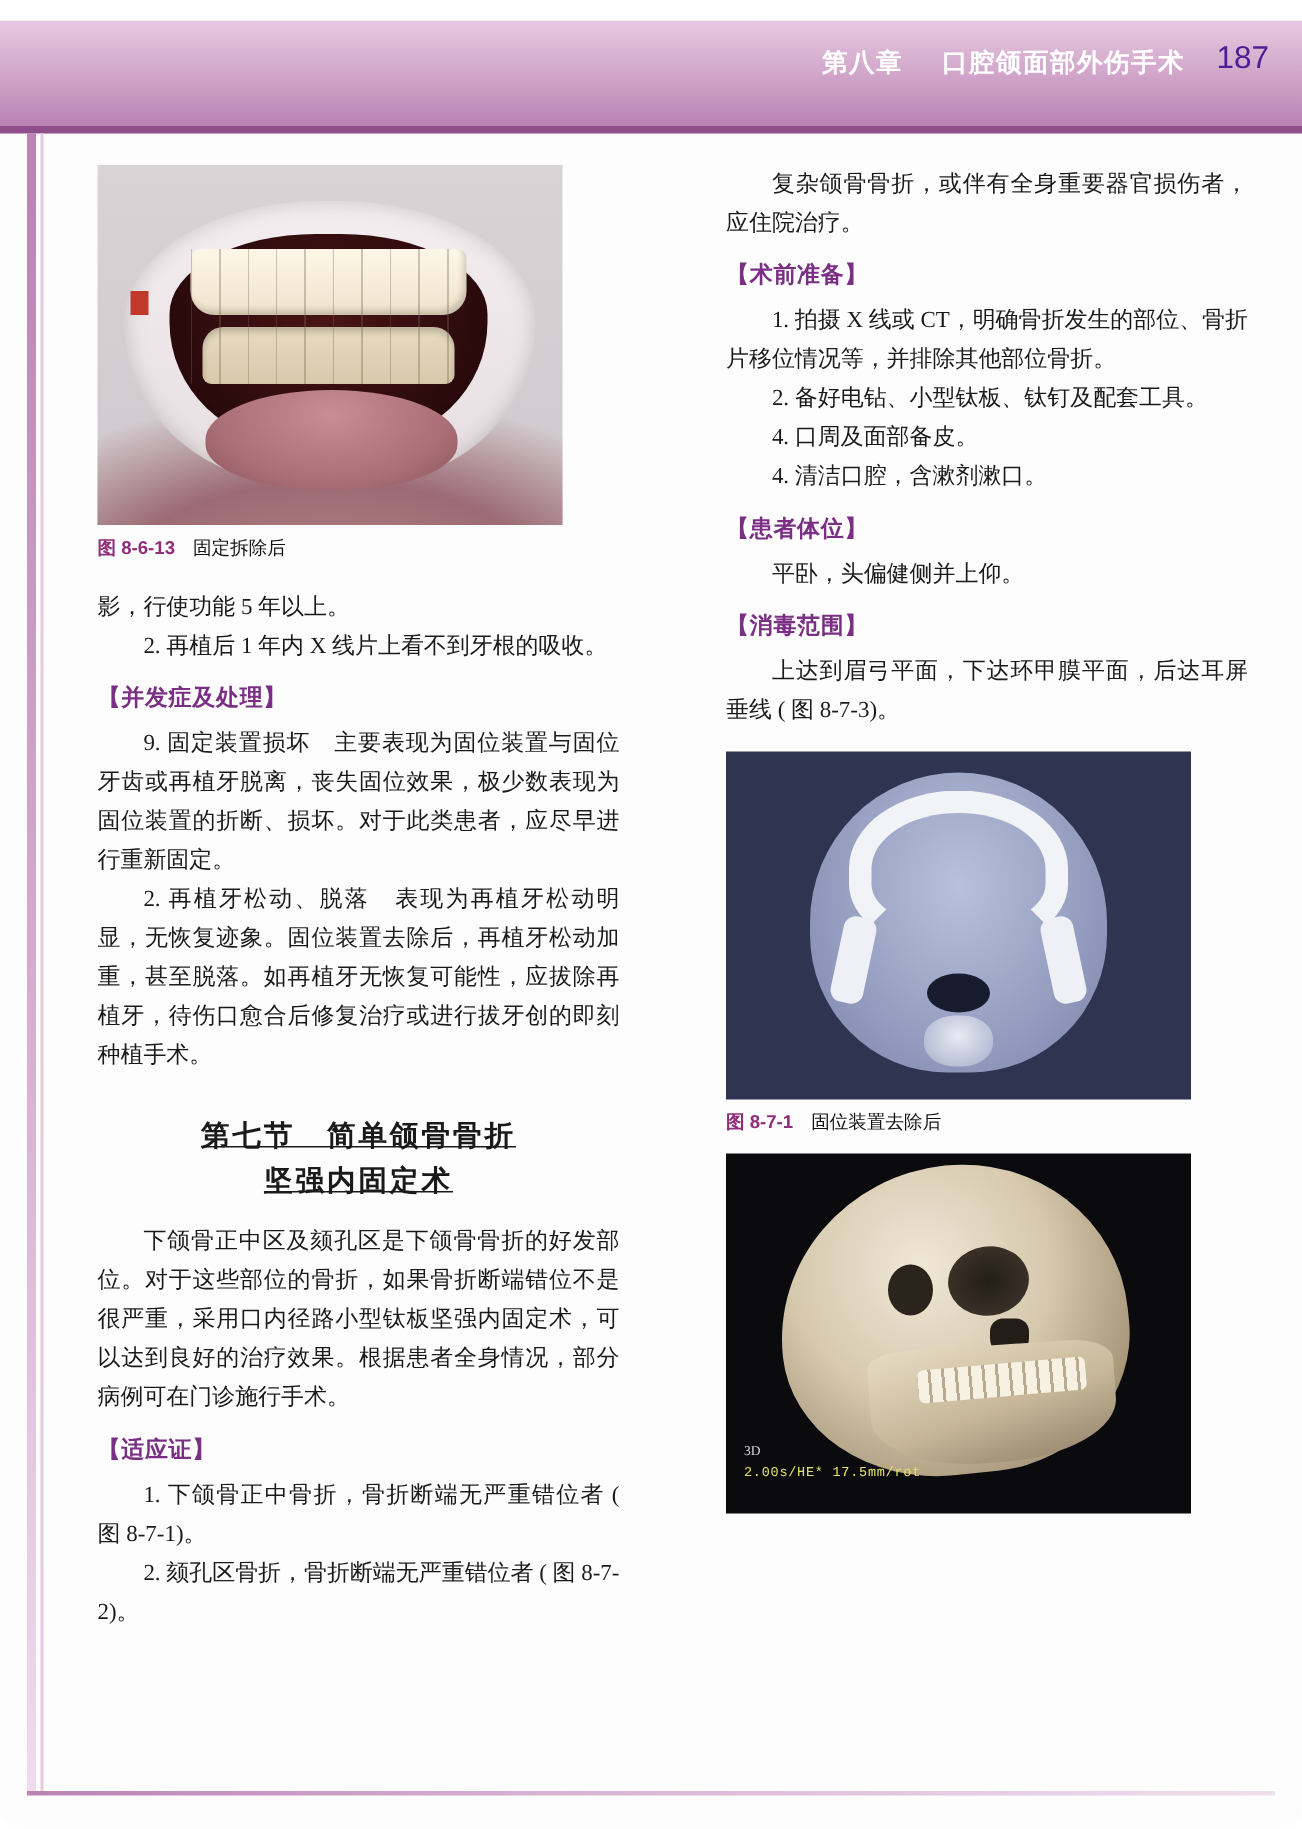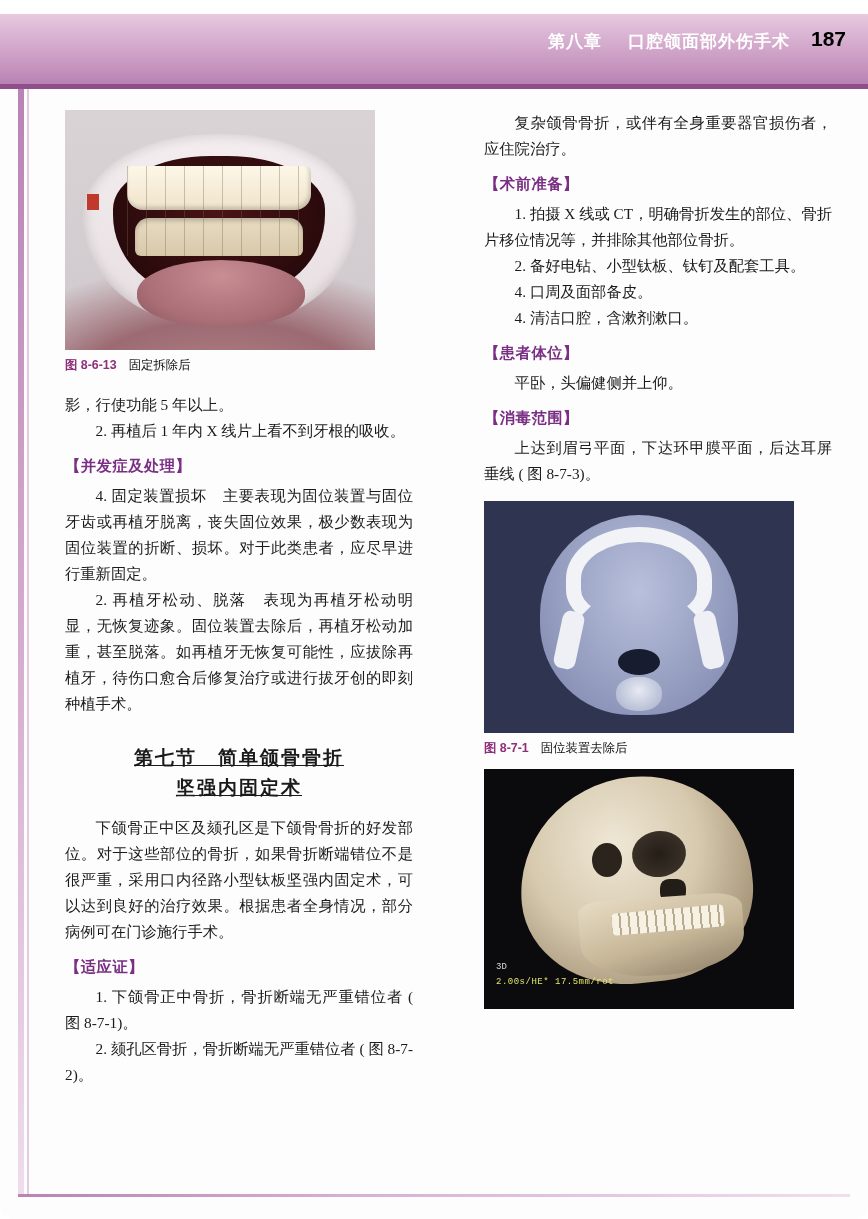--- a/index.html
+++ b/index.html
@@ -53,22 +53,22 @@
     white-space: nowrap;
   }
   .header-chapter {
     margin-right: 26px;
   }
   .page-number {
     position: absolute;
     top: 27px;
     right: 22px;
     font-size: 21px;
-    color: #000000;
-    font-weight: bold;
+    color: #4c1d95;
+    font-weight: normal;
     font-family: "Liberation Sans", "DejaVu Sans", sans-serif;
   }
 
   
   .left-bar {
     position: absolute;
     top: 89px;
     left: 18px;
     width: 6px;
     height: 1105px;
@@ -340,21 +340,21 @@
     font-size: 9px;
     font-family: "Liberation Mono", "DejaVu Sans Mono", monospace;
     letter-spacing: 0.5px;
   }
   #photo-skull .corner-txt {
     position: absolute;
     left: 12px;
     bottom: 36px;
     color: #d8d8d8;
     font-size: 9px;
-    font-family: Liberation Mono, monospace;
+    font-family: Liberation Serif, serif;
     line-height: 11px;
   }
 </style>
 </head>
 <body>
 
 <div class="page">
 
   <div class="header-band"></div>
   <div class="header-rule"></div>
@@ -384,21 +384,21 @@
       </div>
     </div>
 
     <div class="gap-m"></div>
 
     <p>影，行使功能 5 年以上。</p>
     <p class="hang">2. 再植后 1 年内 X 线片上看不到牙根的吸收。</p>
 
     <div class="brk">【并发症及处理】</div>
 
-    <p class="indent">4. 固定装置损坏　主要表现为固位装置与固位牙齿或再植牙脱离，丧失固位效果，极少数表现为固位装置的折断、损坏。对于此类患者，应尽早进行重新固定。</p>
+    <p class="indent">9. 固定装置损坏　主要表现为固位装置与固位牙齿或再植牙脱离，丧失固位效果，极少数表现为固位装置的折断、损坏。对于此类患者，应尽早进行重新固定。</p>
     <p class="indent">2. 再植牙松动、脱落　表现为再植牙松动明显，无恢复迹象。固位装置去除后，再植牙松动加重，甚至脱落。如再植牙无恢复可能性，应拔除再植牙，待伤口愈合后修复治疗或进行拔牙创的即刻种植手术。</p>
 
     <div class="section-title">
       <span>第七节　简单颌骨骨折</span>
       <span class="st-line2">坚强内固定术</span>
     </div>
 
     <p class="indent">下颌骨正中区及颏孔区是下颌骨骨折的好发部位。对于这些部位的骨折，如果骨折断端错位不是很严重，采用口内径路小型钛板坚强内固定术，可以达到良好的治疗效果。根据患者全身情况，部分病例可在门诊施行手术。</p>
 
     <div class="brk">【适应证】</div>

